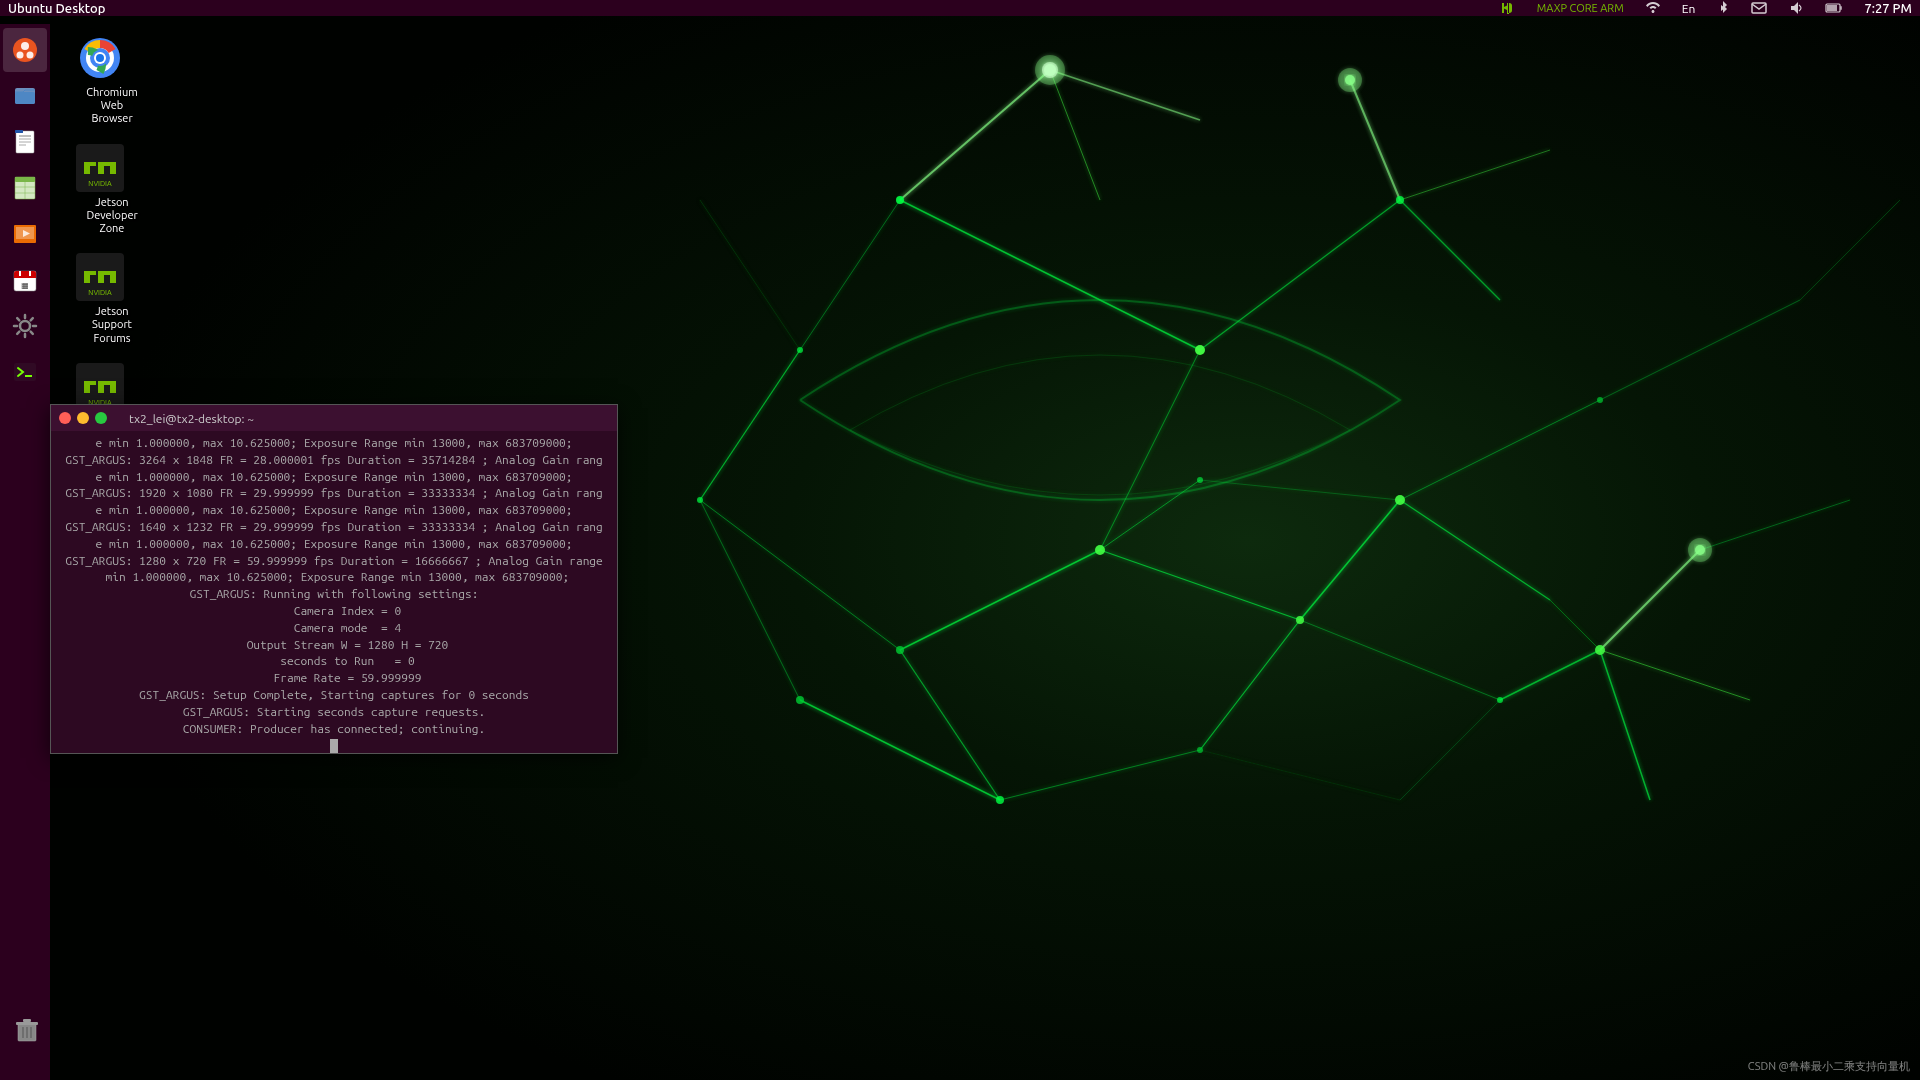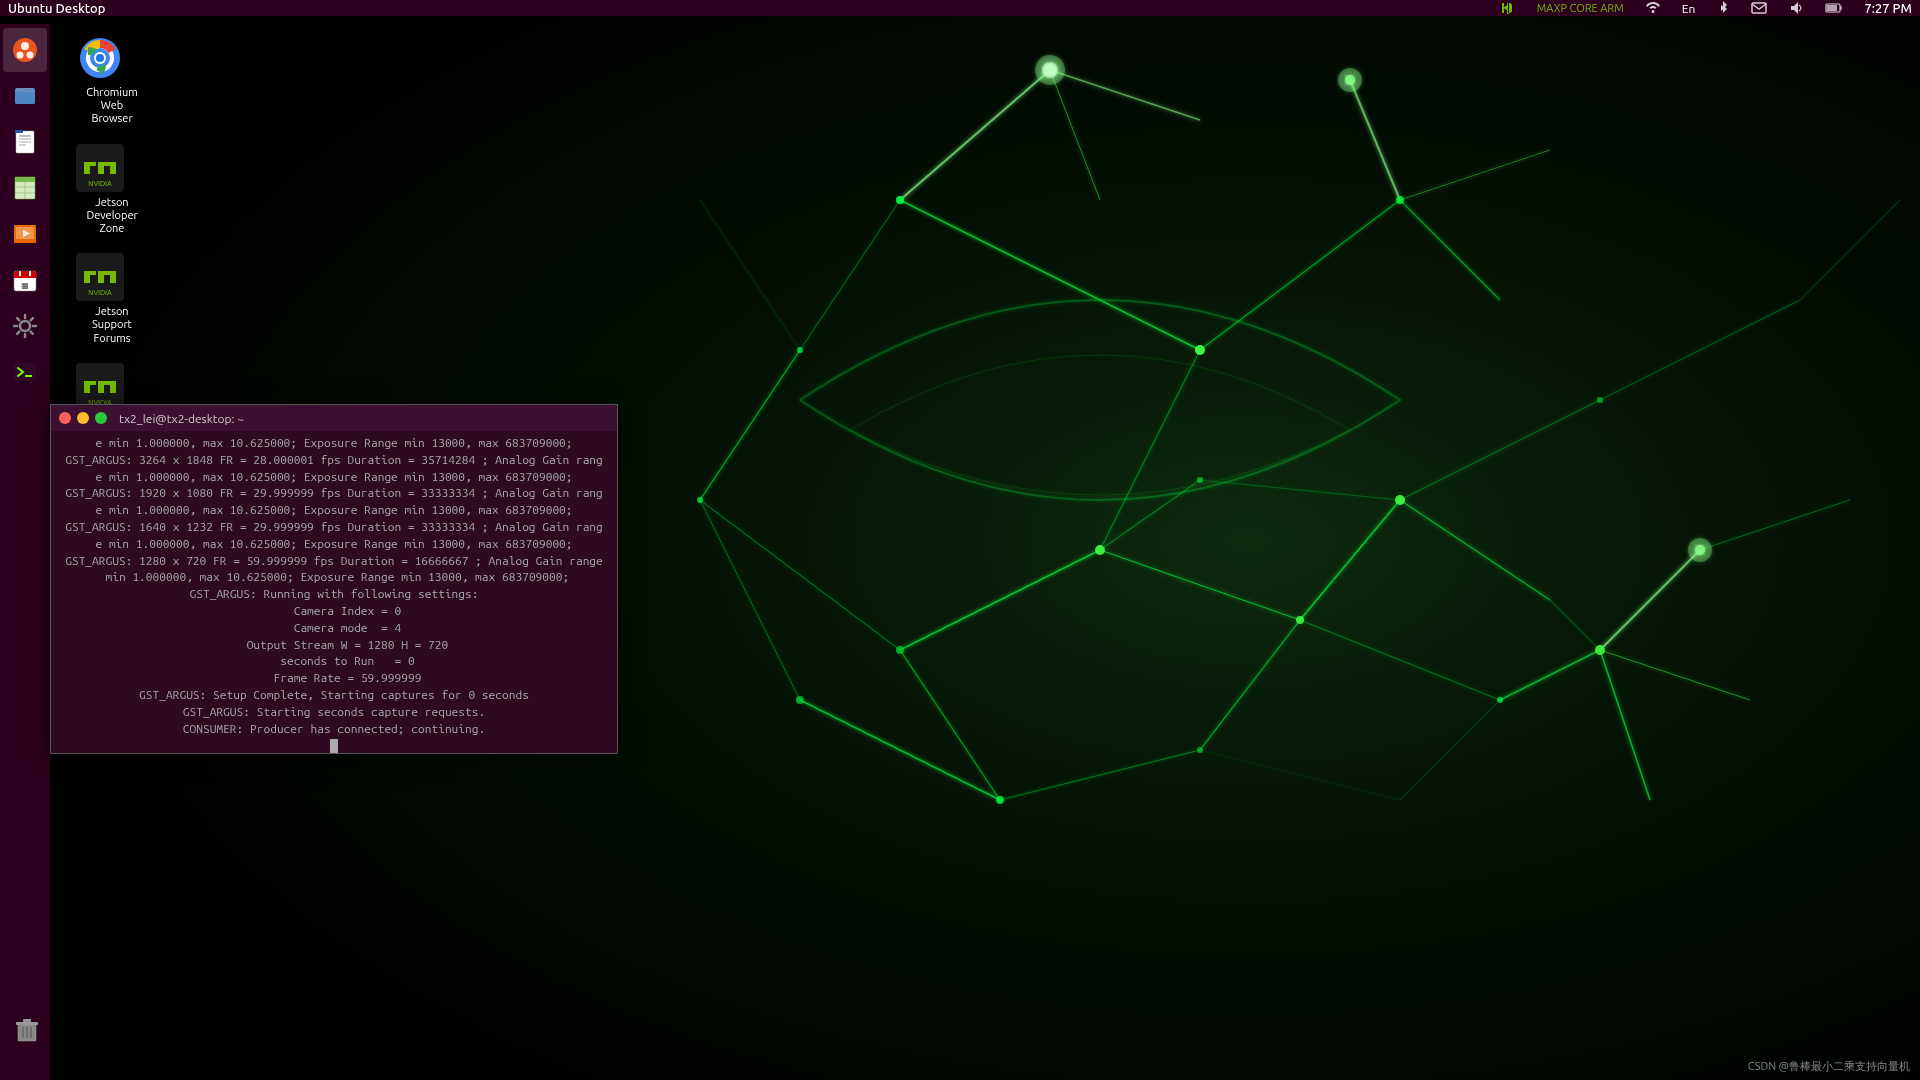--- a/index.html
+++ b/index.html
@@ -178,21 +178,21 @@
       cursor: pointer;
     }
 
     .terminal-btn.close { background: #ff5f57; }
     .terminal-btn.minimize { background: #febc2e; }
     .terminal-btn.maximize { background: #28c840; }
 
     #terminal-title-text {
       color: #ccc;
       font-size: 12px;
-      margin-left: 6px;
+      margin-left: 16px;
     }
 
     #terminal-body {
       flex: 1;
       background: #2d0922;
       padding: 4px 6px;
       overflow: hidden;
       font-family: 'Ubuntu Mono', 'DejaVu Sans Mono', monospace;
       font-size: 12px;
       color: #aaa;

